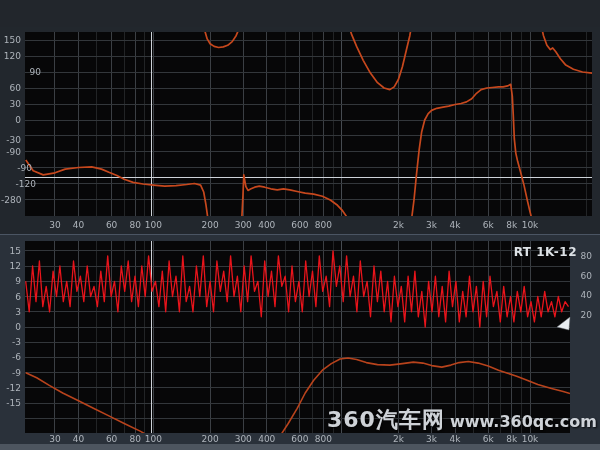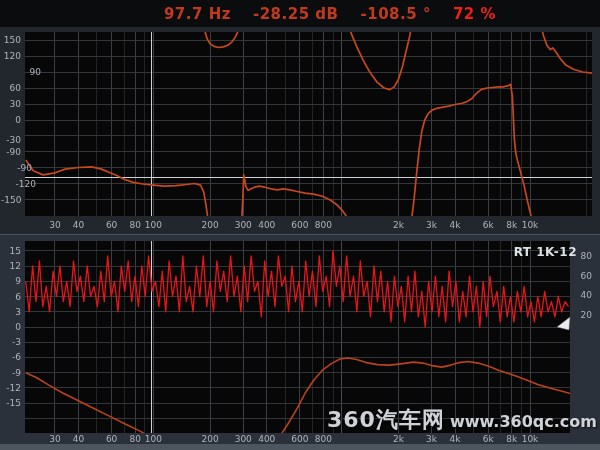--- a/index.html
+++ b/index.html
@@ -24,26 +24,20 @@
     text-shadow:1px 1px 2px rgba(0,0,0,0.8);z-index:9;}
   #wm-brand{font-size:22px;font-weight:bold;letter-spacing:1px;}
   #wm-url{font-size:16px;font-weight:bold;}
   #cursor-arrow{left:554px;top:314px;z-index:8;}
 </style>
 </head>
 <body>
 
 <div id="window">
 
-  <div id="header" class="abs">
-    <span class="readout" style="color: rgb(194, 58, 30);">97.7 Hz</span>
-    <span class="readout" style="color: rgb(194, 58, 30);">-28.25 dB</span>
-    <span class="readout" style="color: rgb(194, 58, 30);">-108.5 °</span>
-    <span class="readout" style="color: rgb(238, 32, 21);">72 %</span>
-  </div>
 
   <div id="topsec" class="abs"></div>
   <div id="botsec" class="abs"></div>
   <div id="strip" class="abs"></div>
 
   <svg id="phase-svg" class="plot abs" width="567" height="184">
       <line x1="29.950606290224435" y1="0" x2="29.950606290224435" y2="184" stroke="#222426" stroke-width="1" shape-rendering="crispEdges"></line>
       <line x1="53.47657039356735" y1="0" x2="53.47657039356735" y2="184" stroke="#222426" stroke-width="1" shape-rendering="crispEdges"></line>
       <line x1="71.72472584298434" y1="0" x2="71.72472584298434" y2="184" stroke="#222426" stroke-width="1" shape-rendering="crispEdges"></line>
       <line x1="86.6345544737521" y1="0" x2="86.6345544737521" y2="184" stroke="#222426" stroke-width="1" shape-rendering="crispEdges"></line>
@@ -187,21 +181,21 @@
 <div class="tick ytick abs" style="left: 1px; top: 35.005px; width: 20px;">150</div>
     <div class="tick ytick abs" style="left: 1px; top: 51.004px; width: 20px;">120</div>
     <div class="tick ytick abs" style="left: 1px; top: 67.003px; width: 40px;">90</div>
     <div class="tick ytick abs" style="left: 1px; top: 83.002px; width: 20px;">60</div>
     <div class="tick ytick abs" style="left: 1px; top: 99.001px; width: 20px;">30</div>
     <div class="tick ytick abs" style="left: 1px; top: 115px; width: 20px;">0</div>
     <div class="tick ytick abs" style="left: 1px; top: 135px; width: 20px;">-30</div>
     <div class="tick ytick abs" style="left: 1px; top: 146.998px; width: 20px;">-90</div>
     <div class="tick ytick abs" style="left: 12px; top: 162.997px; width: 20px;">-90</div>
     <div class="tick ytick abs" style="left: 1px; top: 178.996px; width: 35px;">-120</div>
-    <div class="tick ytick abs" style="left: 1px; top: 194.995px; width: 20px;">-150</div>
+    <div class="tick ytick abs" style="left: 1px; top: 194.995px; width: 20px;">-280</div>
     <div class="tick xtick abs" style="left: 41.9506px; top: 220px;">30</div>
     <div class="tick xtick abs" style="left: 65.4766px; top: 220px;">40</div>
     <div class="tick xtick abs" style="left: 98.6346px; top: 220px;">60</div>
     <div class="tick xtick abs" style="left: 122.161px; top: 220px;">80</div>
     <div class="tick xtick abs" style="left: 140.409px; top: 220px;">100</div>
     <div class="tick xtick abs" style="left: 197.093px; top: 220px;">200</div>
     <div class="tick xtick abs" style="left: 230.251px; top: 220px;">300</div>
     <div class="tick xtick abs" style="left: 253.777px; top: 220px;">400</div>
     <div class="tick xtick abs" style="left: 286.935px; top: 220px;">600</div>
     <div class="tick xtick abs" style="left: 310.461px; top: 220px;">800</div>

